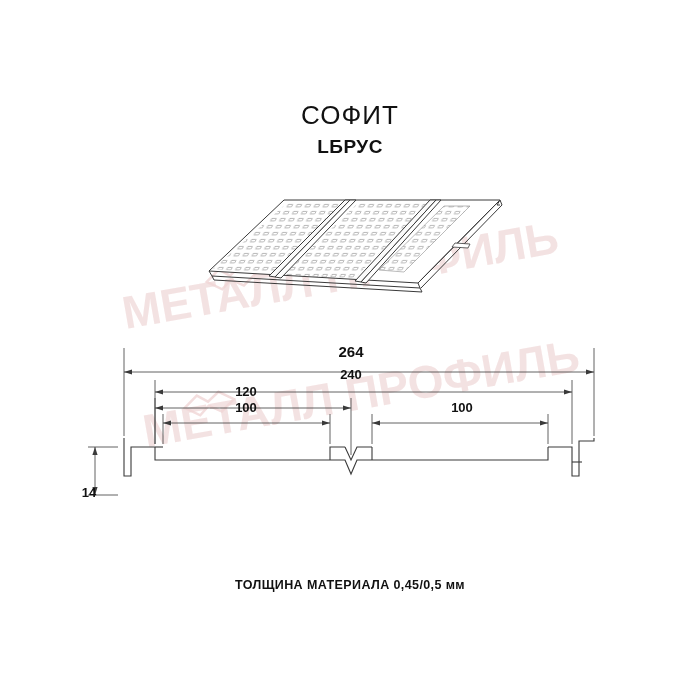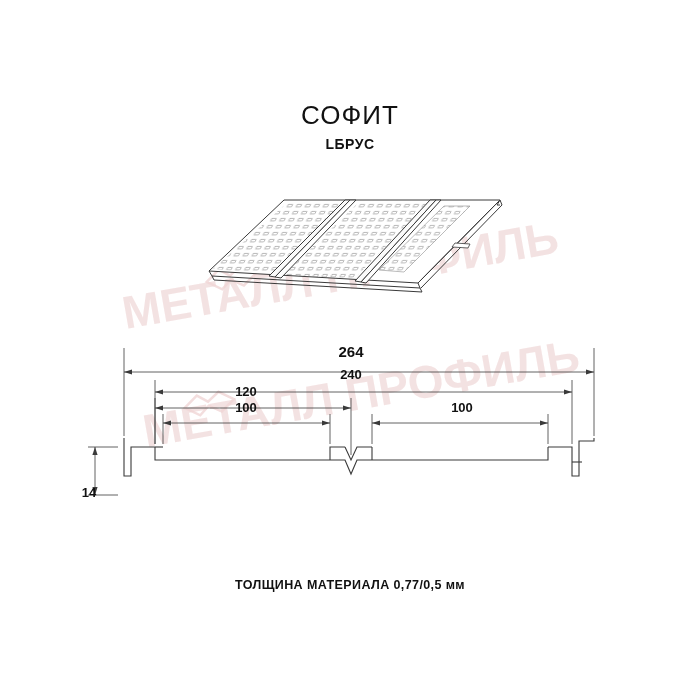--- a/index.html
+++ b/index.html
@@ -30,21 +30,21 @@
     font-weight: normal;
     letter-spacing: 1px;
     color: #111111;
   }
   .subtitle {
     position: absolute;
     top: 136px;
     left: 0;
     width: 700px;
     text-align: center;
-    font-size: 14px;
+    font-size: 19px;
     font-weight: bold;
     letter-spacing: 0.5px;
     color: #111111;
   }
   .footer {
     position: absolute;
     top: 578px;
     left: 0;
     width: 700px;
     text-align: center;
@@ -191,15 +191,15 @@
     </g>
 
     <text x="351" y="357" text-anchor="middle" font-family="Liberation Sans, sans-serif" font-size="15" font-weight="bold" fill="#111111">264</text>
     <text x="351" y="379" text-anchor="middle" font-family="Liberation Sans, sans-serif" font-size="13" font-weight="bold" fill="#111111">240</text>
     <text x="246" y="396" text-anchor="middle" font-family="Liberation Sans, sans-serif" font-size="13" font-weight="bold" fill="#111111">120</text>
     <text x="246" y="412" text-anchor="middle" font-family="Liberation Sans, sans-serif" font-size="13" font-weight="bold" fill="#111111">100</text>
     <text x="462" y="412" text-anchor="middle" font-family="Liberation Sans, sans-serif" font-size="13" font-weight="bold" fill="#111111">100</text>
     <text x="89" y="497" text-anchor="middle" font-family="Liberation Sans, sans-serif" font-size="13" font-weight="bold" fill="#111111">14</text>
   </svg>
 
-  <div class="footer">ТОЛЩИНА МАТЕРИАЛА 0,77/0,5 мм</div>
+  <div class="footer">ТОЛЩИНА МАТЕРИАЛА 0,45/0,5 мм</div>
 
 </div>
 
 </body></html>

